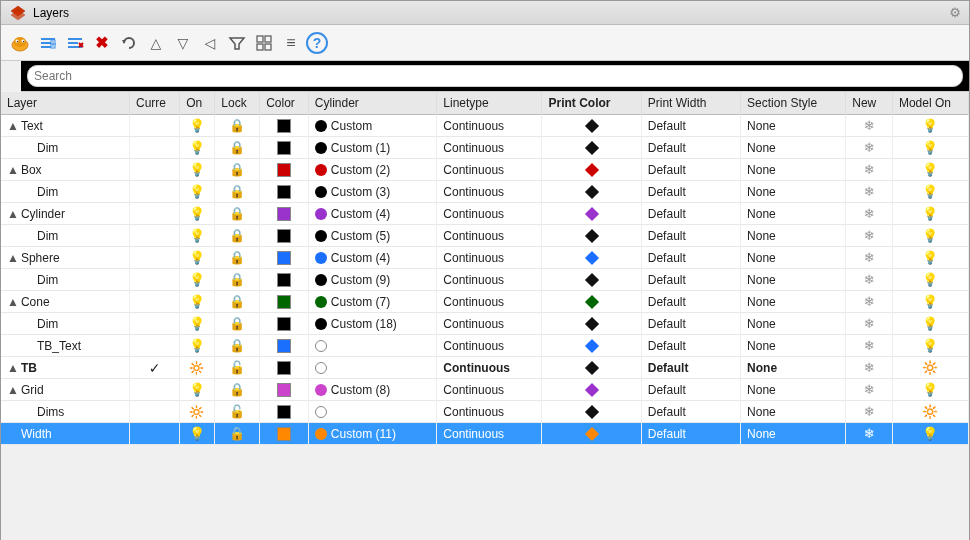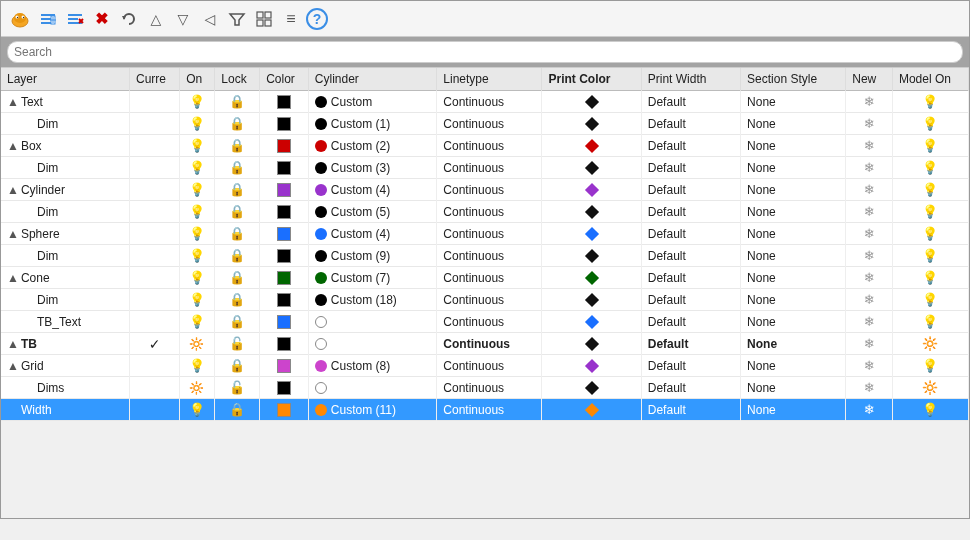--- a/index.html
+++ b/index.html
@@ -47,21 +47,22 @@
       justify-content: center;
       cursor: pointer;
       border: none;
       background: transparent;
       font-size: 14px;
       color: #444;
     }
     .search-bar {
       padding: 4px 6px;
       border-bottom: 1px solid #ccc;
-      background: #a3a3a3;
+      background: #000000;
+      margin-left: 20px;
     }
     .search-input {
       width: 100%;
       padding: 3px 6px;
       border: 1px solid #ccc;
       border-radius: 10px;
       font-size: 12px;
       background: #fff;
       outline: none;
     }
@@ -104,20 +105,30 @@
       height: 22px;
       font-size: 12px;
       color: #222;
     }
   </style>
 </head>
 <body>
 
 <div class="window">
 
+  <div class="title-bar">
+    <div class="title-bar-left">
+      <svg width="18" height="18" viewBox="0 0 18 18">
+        <polygon points="9,2 16,7 9,12 2,7" fill="#cc3300" stroke="#aa2200" stroke-width="0.5"></polygon>
+        <polygon points="9,6 16,11 9,16 2,11" fill="#cc3300" stroke="#aa2200" stroke-width="0.5" opacity="0.7"></polygon>
+      </svg>
+      <span>Layers</span>
+    </div>
+    <div style="cursor:pointer;color:#888;font-size:13px;">⚙</div>
+  </div>
 
   <div class="toolbar">
 
     <div style="width:26px;height:26px;display:flex;align-items:center;justify-content:center;">
       <svg width="22" height="22" viewBox="0 0 22 22">
         <ellipse cx="11" cy="13" rx="8" ry="6" fill="#f5a623" stroke="#d4891a" stroke-width="1"></ellipse>
         <ellipse cx="11" cy="10" rx="6" ry="5" fill="#e8950f"></ellipse>
         <circle cx="8" cy="9" r="1.5" fill="#fff"></circle>
         <circle cx="14" cy="9" r="1.5" fill="#fff"></circle>
         <circle cx="8.5" cy="9.5" r="0.7" fill="#333"></circle>

